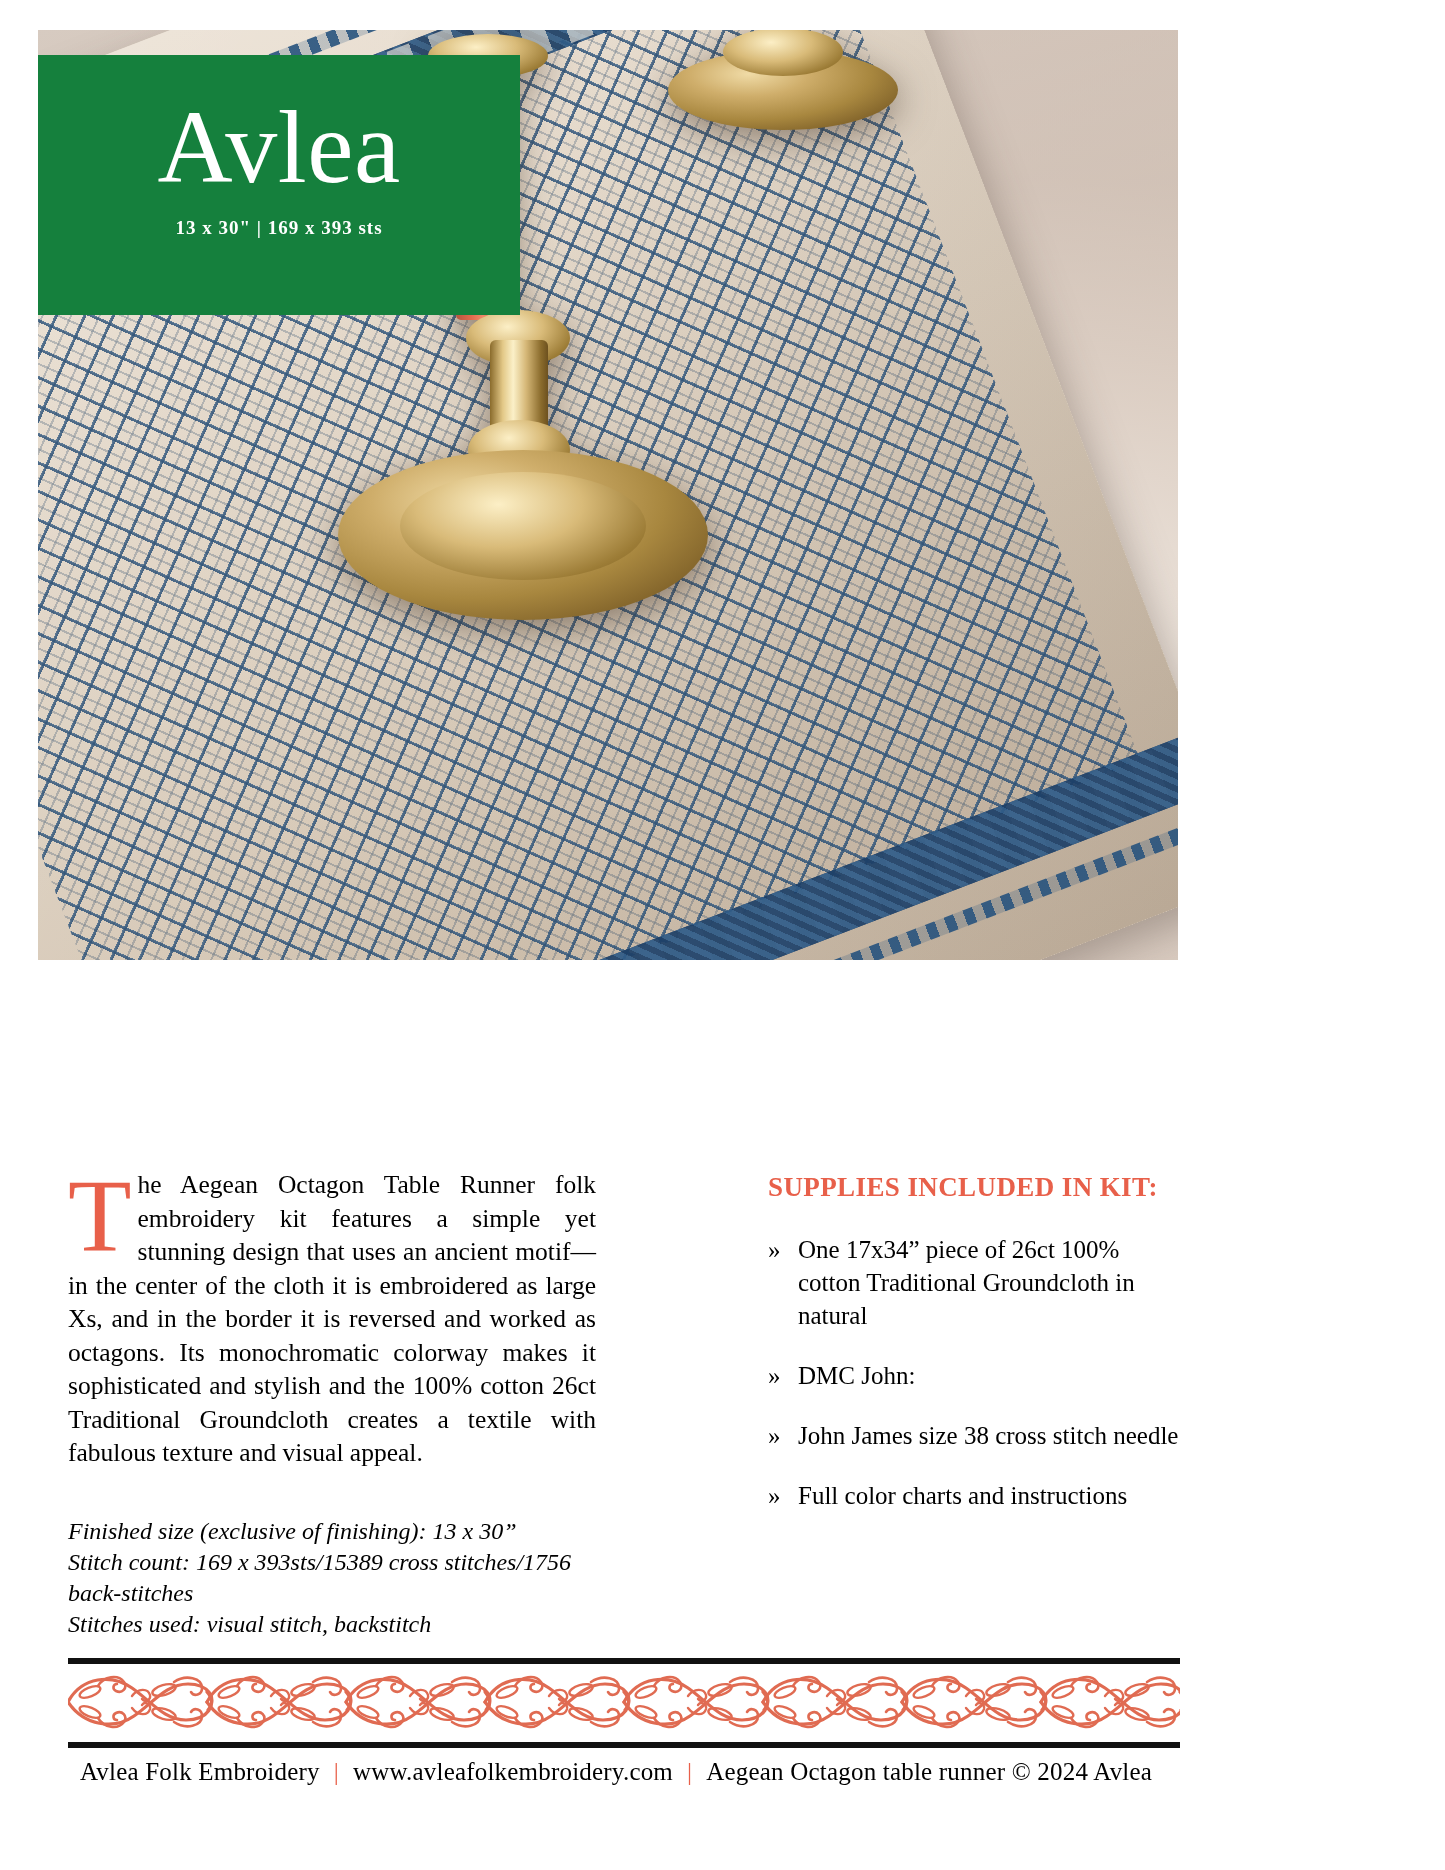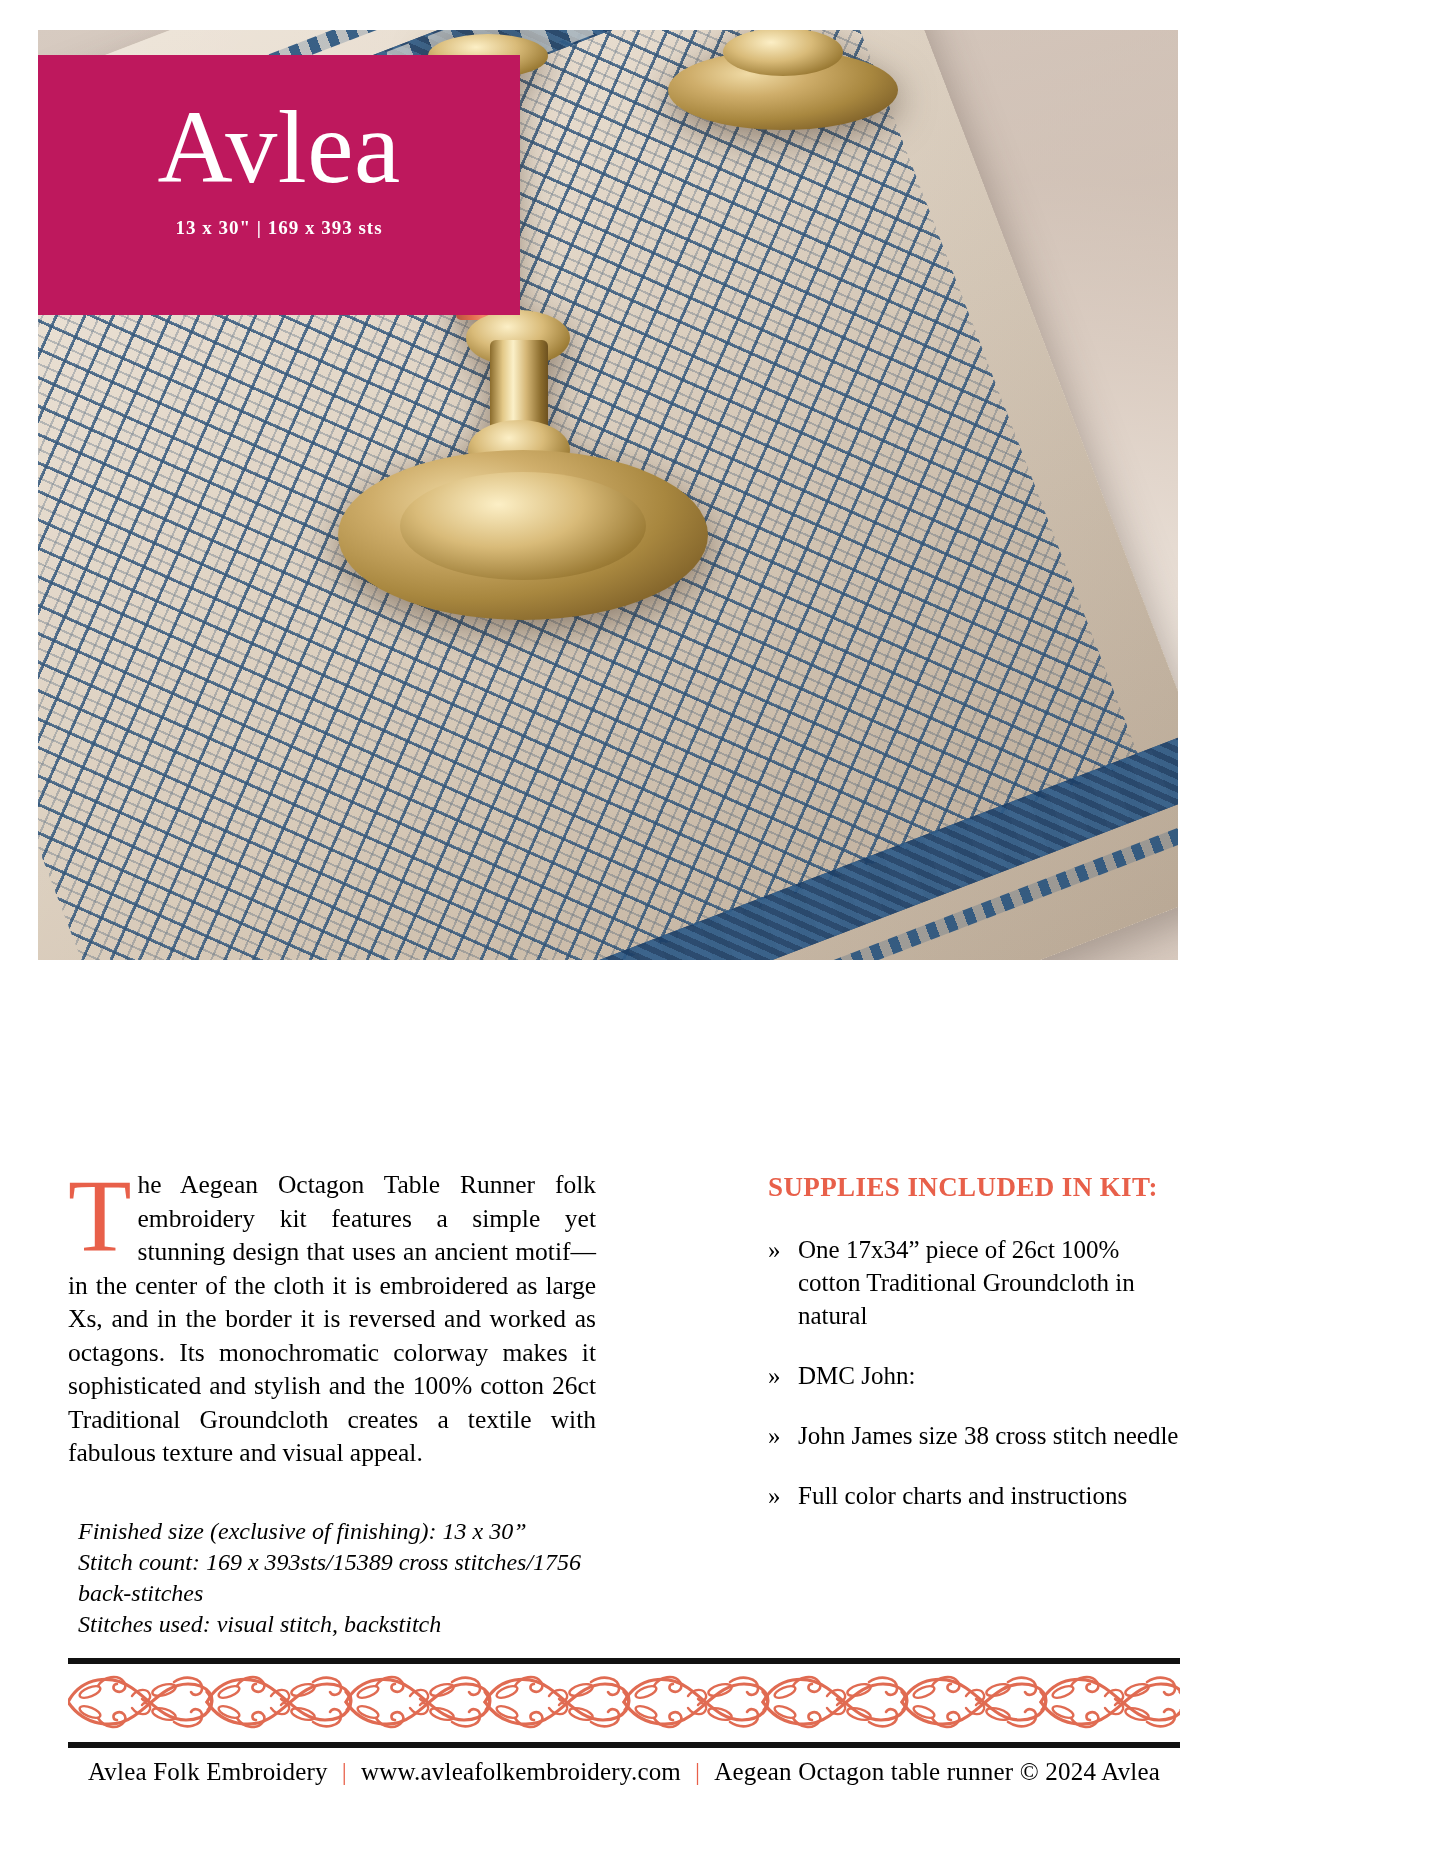--- a/index.html
+++ b/index.html
@@ -131,21 +131,21 @@
     border-radius: 5px;
   }
 
   
   .title-block {
     position: absolute;
     left: 38px;
     top: 55px;
     width: 482px;
     height: 260px;
-    background: #be185d;
+    background: #15803d;
     color: #ffffff;
     text-align: center;
     z-index: 5;
   }
   .brand {
     font-family: "Liberation Serif", "DejaVu Serif", serif;
     font-size: 104px;
     line-height: 1;
     letter-spacing: 0.5px;
     padding-top: 40px;
@@ -195,21 +195,20 @@
     padding: 6px 6px 0 0;
     margin-top: 2px;
     color: #e8604a;
     font-family: "Liberation Serif", "DejaVu Serif", serif;
   }
   .specs {
     margin-top: 46px;
     font-style: italic;
     font-size: 24px;
     line-height: 31px;
-    margin-left: 10px;
   }
   .specs div { margin: 0; }
 
   .col-right {
     position: absolute;
     left: 768px;
     top: 1168px;
     width: 420px;
   }
   .supplies-head {
@@ -252,21 +251,21 @@
     left: 68px;
     top: 1668px;
     width: 1112px;
     height: 68px;
     overflow: hidden;
   }
   .ornament svg { display: block; }
 
   .footer-line {
     position: absolute;
-    left: 68px;
+    left: 60px;
     top: 1758px;
     width: 1112px;
     text-align: center;
     font-size: 25px;
     letter-spacing: 0.2px;
   }
   .footer-line .sep {
     color: #e8604a;
     padding: 0 14px;
   }

